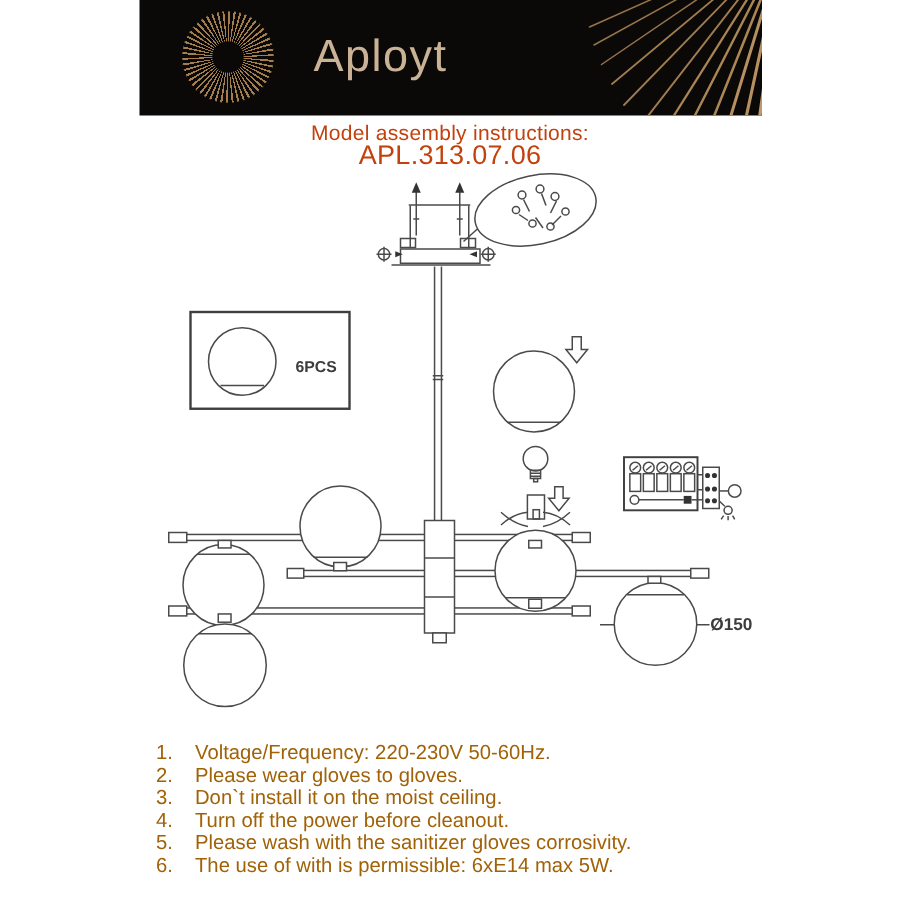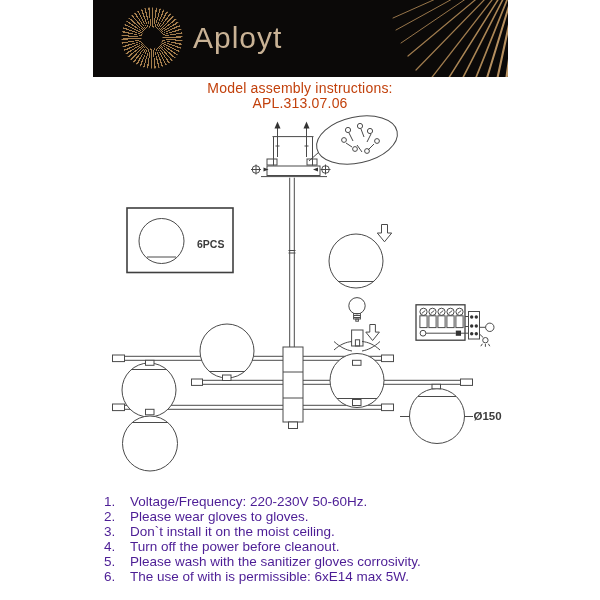--- a/index.html
+++ b/index.html
@@ -13,43 +13,43 @@
     position:absolute; left:93px; top:0; width:415px; height:77px;
     background:#0b0908; overflow:hidden;
   }
   .sunburst {
     position:absolute; left:26px; top:5px; width:66px; height:66px; border-radius:50%;
     background:repeating-conic-gradient(#a57e4d 0deg 2.6deg, rgba(0,0,0,0) 2.6deg 7.2deg);
     -webkit-mask:radial-gradient(circle closest-side, rgba(0,0,0,0) 0 10px, #000 11px 30px, rgba(0,0,0,0) 31px);
     mask:radial-gradient(circle closest-side, rgba(0,0,0,0) 0 10px, #000 11px 30px, rgba(0,0,0,0) 31px);
   }
   .brand {
-    position:absolute; left:100px; top:21px; font-size:30px; font-weight:500;
+    position:absolute; left:116px; top:21px; font-size:30px; font-weight:500;
     letter-spacing:1px; color:#c9b295;
   }
   .rays { position:absolute; right:0; top:0; }
 
   
   .title-block { position:absolute; left:0; top:81px; width:600px; text-align:center; color:#c2410c; }
   .title-line  { font-size:14px; line-height:15px; letter-spacing:0.2px; }
-  .model-line  { font-size:14px; line-height:15px; letter-spacing:0.2px; }
+  .model-line  { font-size:18px; line-height:15px; letter-spacing:0.2px; }
 
   
   .diagram { position:absolute; left:0; top:0; width:600px; height:600px; }
   .diagram * { vector-effect:none; }
   .ln   { stroke:#4a4a4a; stroke-width:1; fill:none; }
   .lnw  { stroke:#4a4a4a; stroke-width:1; fill:#ffffff; }
   .fil  { fill:#333333; stroke:none; }
   .lbl  { fill:#3c3c3c; font-family:"Liberation Sans",sans-serif; font-weight:600; }
 
   
   .instructions {
     position:absolute; left:0; top:495px; width:600px;
     margin:0; padding:0; list-style:none; counter-reset:item;
-    color:#4c1d95; font-size:13.5px;
+    color:#a16207; font-size:13.5px;
   }
   .instructions li { position:relative; padding-left:130px; line-height:14.9px; }
   .instructions li::before {
     counter-increment:item; content:counter(item) ".";
     position:absolute; left:104px;
   }
 </style>
 </head>
 <body>
 

